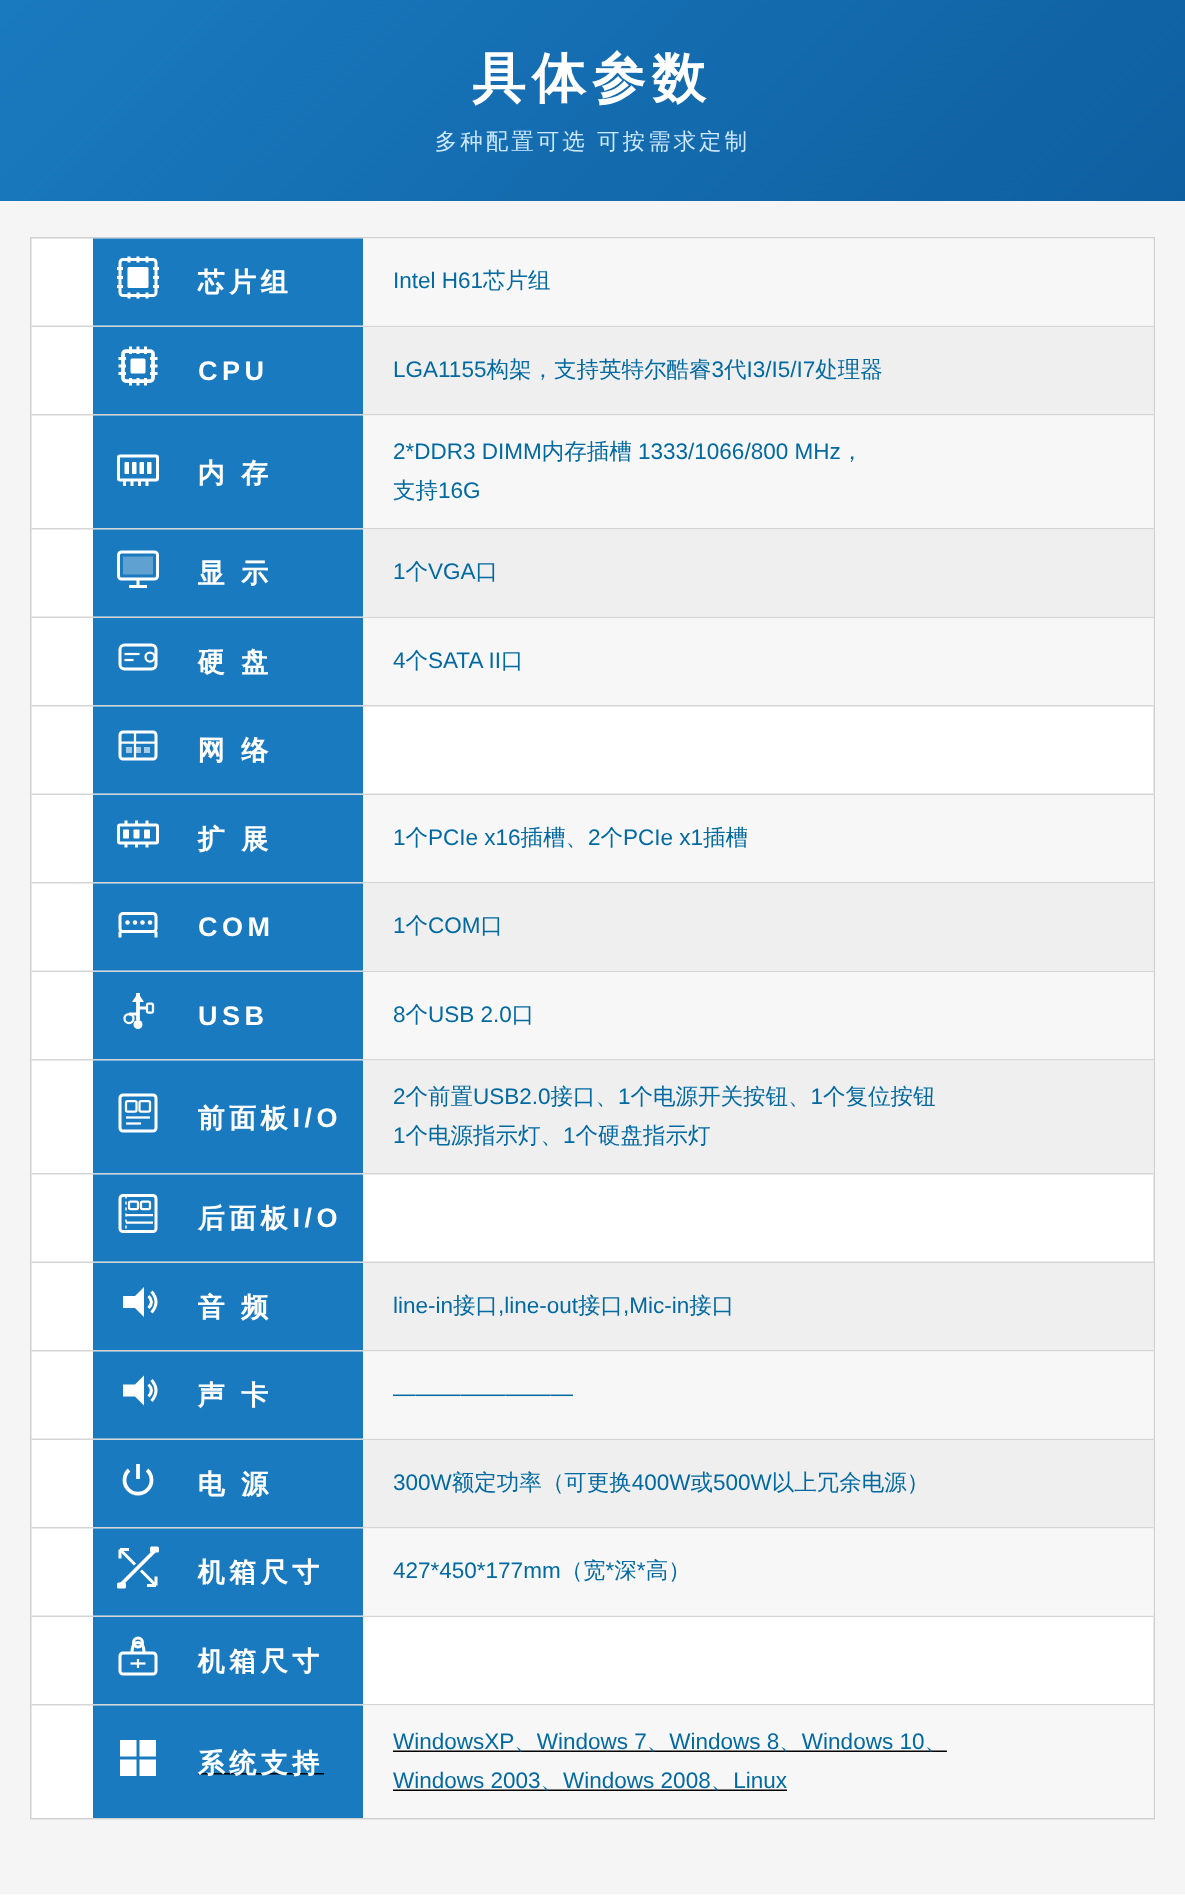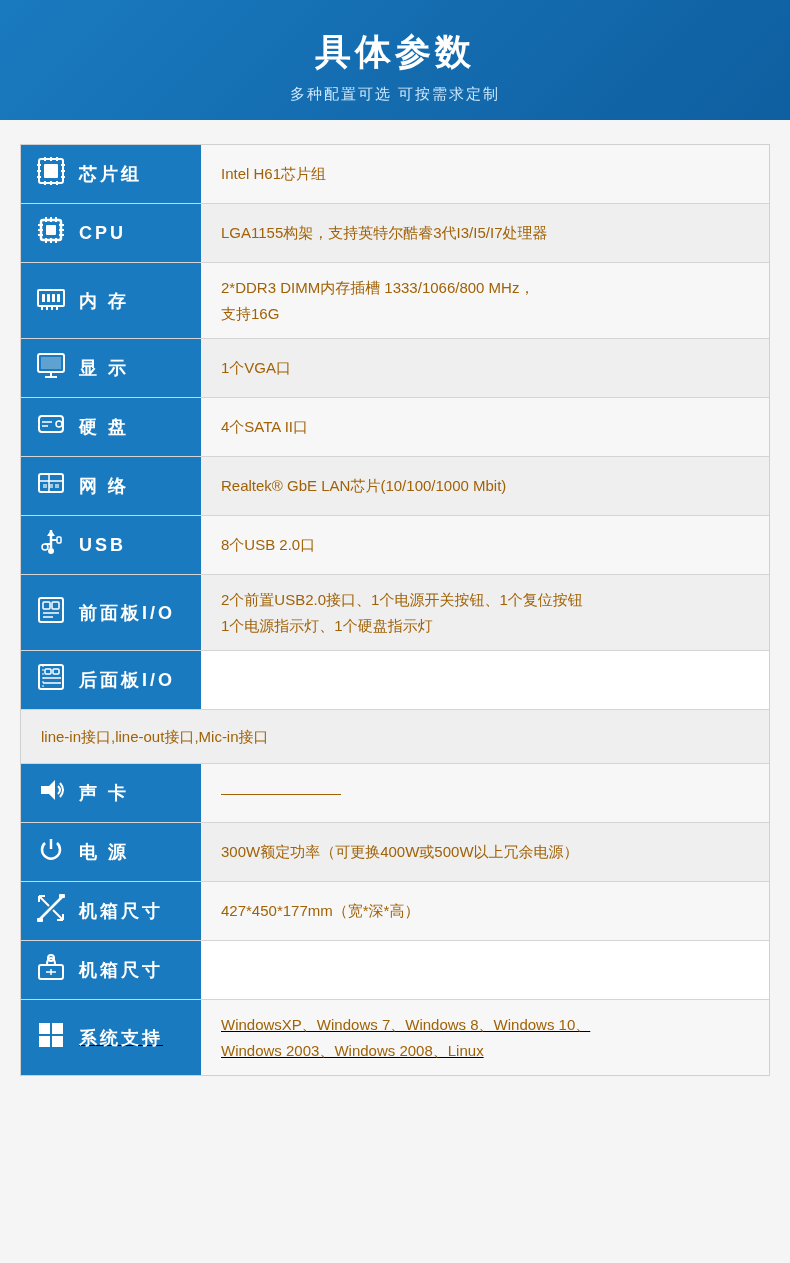--- a/index.html
+++ b/index.html
@@ -6,21 +6,21 @@
     body {
       font-family: "Microsoft YaHei", "SimHei", sans-serif;
       background: #f5f5f5;
       width: 790px;
       min-height: 1263px;
     }
 
     .header {
       background: linear-gradient(135deg, #1a7abf 0%, #0e5fa0 100%);
       text-align: center;
-      padding: 28px 20px 16px;
+      padding: 28px 20px 30px;
     }
     .header-title {
       color: #fff;
       font-size: 36px;
       font-weight: bold;
       letter-spacing: 4px;
       margin-bottom: 8px;
     }
     .header-subtitle {
       color: #cde8ff;
@@ -53,43 +53,44 @@
 
     .spec-label {
       background: #1a7abf;
       color: #fff;
       min-width: 180px;
       width: 180px;
       display: flex;
       align-items: center;
       justify-content: flex-start;
       padding: 10px 12px;
-      gap: 10px;
+      gap: 22px;
       flex-shrink: 0;
+      margin-left: 41px;
     }
     .spec-icon {
       font-size: 22px;
       width: 36px;
       text-align: center;
       flex-shrink: 0;
     }
     .spec-label-text {
       font-size: 18px;
       font-weight: bold;
       letter-spacing: 3px;
       white-space: nowrap;
     }
 
     .spec-value {
       flex: 1;
       display: flex;
       align-items: center;
       padding: 12px 20px;
       font-size: 15px;
-      color: #a16207;
+      color: #0369a1;
       line-height: 1.6;
     }
     .spec-value-inner {
       line-height: 1.7;
     }
   </style>
 </head>
 <body>
 
 <div class="header">
@@ -198,22 +199,56 @@
         <div class="spec-icon"><svg width="32" height="32" viewBox="0 0 32 32" fill="none">
             <rect x="4" y="7" width="24" height="18" rx="2" stroke="white" stroke-width="2"></rect>
             <line x1="4" y1="14" x2="28" y2="14" stroke="white" stroke-width="1.5"></line>
             <line x1="14" y1="7" x2="14" y2="25" stroke="white" stroke-width="1.5"></line>
             <rect x="8" y="17" width="4" height="4" fill="white" fill-opacity="0.6"></rect>
             <rect x="14" y="17" width="4" height="4" fill="white" fill-opacity="0.6"></rect>
             <rect x="20" y="17" width="4" height="4" fill="white" fill-opacity="0.6"></rect>
           </svg></div>
         <div class="spec-label-text">网  络</div>
       </div>
-      <div class="spec-value">
-        <div class="spec-value-inner">Realtek® GbE LAN芯片(10/100/1000 Mbit)</div>
+    </div>
+    <div class="spec-row">
+      <div class="spec-label">
+        <div class="spec-icon"><svg width="32" height="32" viewBox="0 0 32 32" fill="none">
+            <rect x="3" y="10" width="26" height="12" rx="1" stroke="white" stroke-width="2"></rect>
+            <rect x="6" y="13" width="4" height="6" rx="0.5" fill="white"></rect>
+            <rect x="13" y="13" width="4" height="6" rx="0.5" fill="white"></rect>
+            <rect x="20" y="13" width="4" height="6" rx="0.5" fill="white"></rect>
+            <line x1="8" y1="10" x2="8" y2="7" stroke="white" stroke-width="2"></line>
+            <line x1="15" y1="10" x2="15" y2="7" stroke="white" stroke-width="2"></line>
+            <line x1="22" y1="10" x2="22" y2="7" stroke="white" stroke-width="2"></line>
+            <line x1="8" y1="22" x2="8" y2="25" stroke="white" stroke-width="2"></line>
+            <line x1="15" y1="22" x2="15" y2="25" stroke="white" stroke-width="2"></line>
+            <line x1="22" y1="22" x2="22" y2="25" stroke="white" stroke-width="2"></line>
+          </svg></div>
+        <div class="spec-label-text">扩  展</div>
+      </div>
+      <div class="spec-value">
+        <div class="spec-value-inner">1个PCIe x16插槽、2个PCIe x1插槽</div>
+      </div>
+    </div>
+    <div class="spec-row">
+      <div class="spec-label">
+        <div class="spec-icon"><svg width="32" height="32" viewBox="0 0 32 32" fill="none">
+            <rect x="4" y="10" width="24" height="12" rx="2" stroke="white" stroke-width="2"></rect>
+            <circle cx="9" cy="16" r="1.5" fill="white"></circle>
+            <circle cx="14" cy="16" r="1.5" fill="white"></circle>
+            <circle cx="19" cy="16" r="1.5" fill="white"></circle>
+            <circle cx="24" cy="16" r="1.5" fill="white"></circle>
+            <line x1="4" y1="22" x2="4" y2="26" stroke="white" stroke-width="2"></line>
+            <line x1="28" y1="22" x2="28" y2="26" stroke="white" stroke-width="2"></line>
+          </svg></div>
+        <div class="spec-label-text">COM</div>
+      </div>
+      <div class="spec-value">
+        <div class="spec-value-inner">1个COM口</div>
       </div>
     </div>
     <div class="spec-row">
       <div class="spec-label">
         <div class="spec-icon"><svg width="32" height="32" viewBox="0 0 32 32" fill="none">
             <line x1="16" y1="4" x2="16" y2="22" stroke="white" stroke-width="2.5"></line>
             <polygon points="16,4 12,10 20,10" fill="white"></polygon>
             <line x1="16" y1="14" x2="22" y2="14" stroke="white" stroke-width="2"></line>
             <rect x="22" y="11" width="4" height="6" rx="1" stroke="white" stroke-width="1.5"></rect>
             <line x1="16" y1="18" x2="10" y2="18" stroke="white" stroke-width="2"></line>
@@ -248,20 +283,28 @@
             <line x1="8" y1="4" x2="8" y2="28" stroke="white" stroke-width="1" stroke-dasharray="2,2"></line>
             <rect x="10" y="8" width="6" height="5" rx="1" stroke="white" stroke-width="1.5"></rect>
             <rect x="18" y="8" width="6" height="5" rx="1" stroke="white" stroke-width="1.5"></rect>
             <line x1="8" y1="17" x2="26" y2="17" stroke="white" stroke-width="1.5"></line>
             <line x1="8" y1="22" x2="26" y2="22" stroke="white" stroke-width="1.5"></line>
           </svg></div>
         <div class="spec-label-text">后面板I/O</div>
       </div>
     </div>
     <div class="spec-row">
+      <div class="spec-label">
+        <div class="spec-icon"><svg width="32" height="32" viewBox="0 0 32 32" fill="none">
+            <polygon points="6,12 14,12 20,6 20,26 14,20 6,20" fill="white"></polygon>
+            <path d="M23,12 Q27,16 23,20" stroke="white" stroke-width="2" fill="none"></path>
+            <path d="M25,9 Q31,16 25,23" stroke="white" stroke-width="2" fill="none"></path>
+          </svg></div>
+        <div class="spec-label-text">音  频</div>
+      </div>
       <div class="spec-value">
         <div class="spec-value-inner">line-in接口,line-out接口,Mic-in接口</div>
       </div>
     </div>
     <div class="spec-row">
       <div class="spec-label">
         <div class="spec-icon"><svg width="32" height="32" viewBox="0 0 32 32" fill="none">
             <polygon points="6,12 14,12 20,6 20,26 14,20 6,20" fill="white"></polygon>
             <path d="M23,12 Q27,16 23,20" stroke="white" stroke-width="2" fill="none"></path>
             <path d="M25,9 Q31,16 25,23" stroke="white" stroke-width="2" fill="none"></path>

